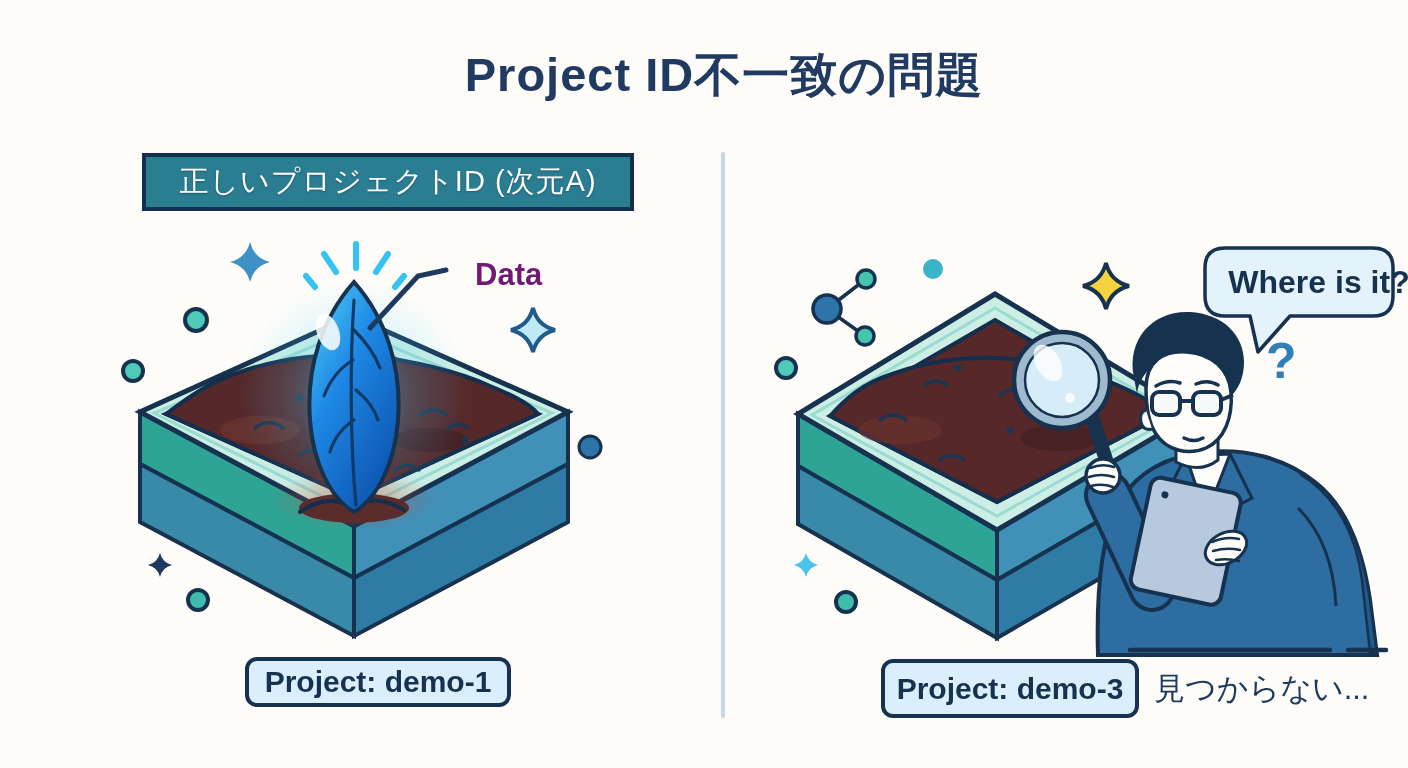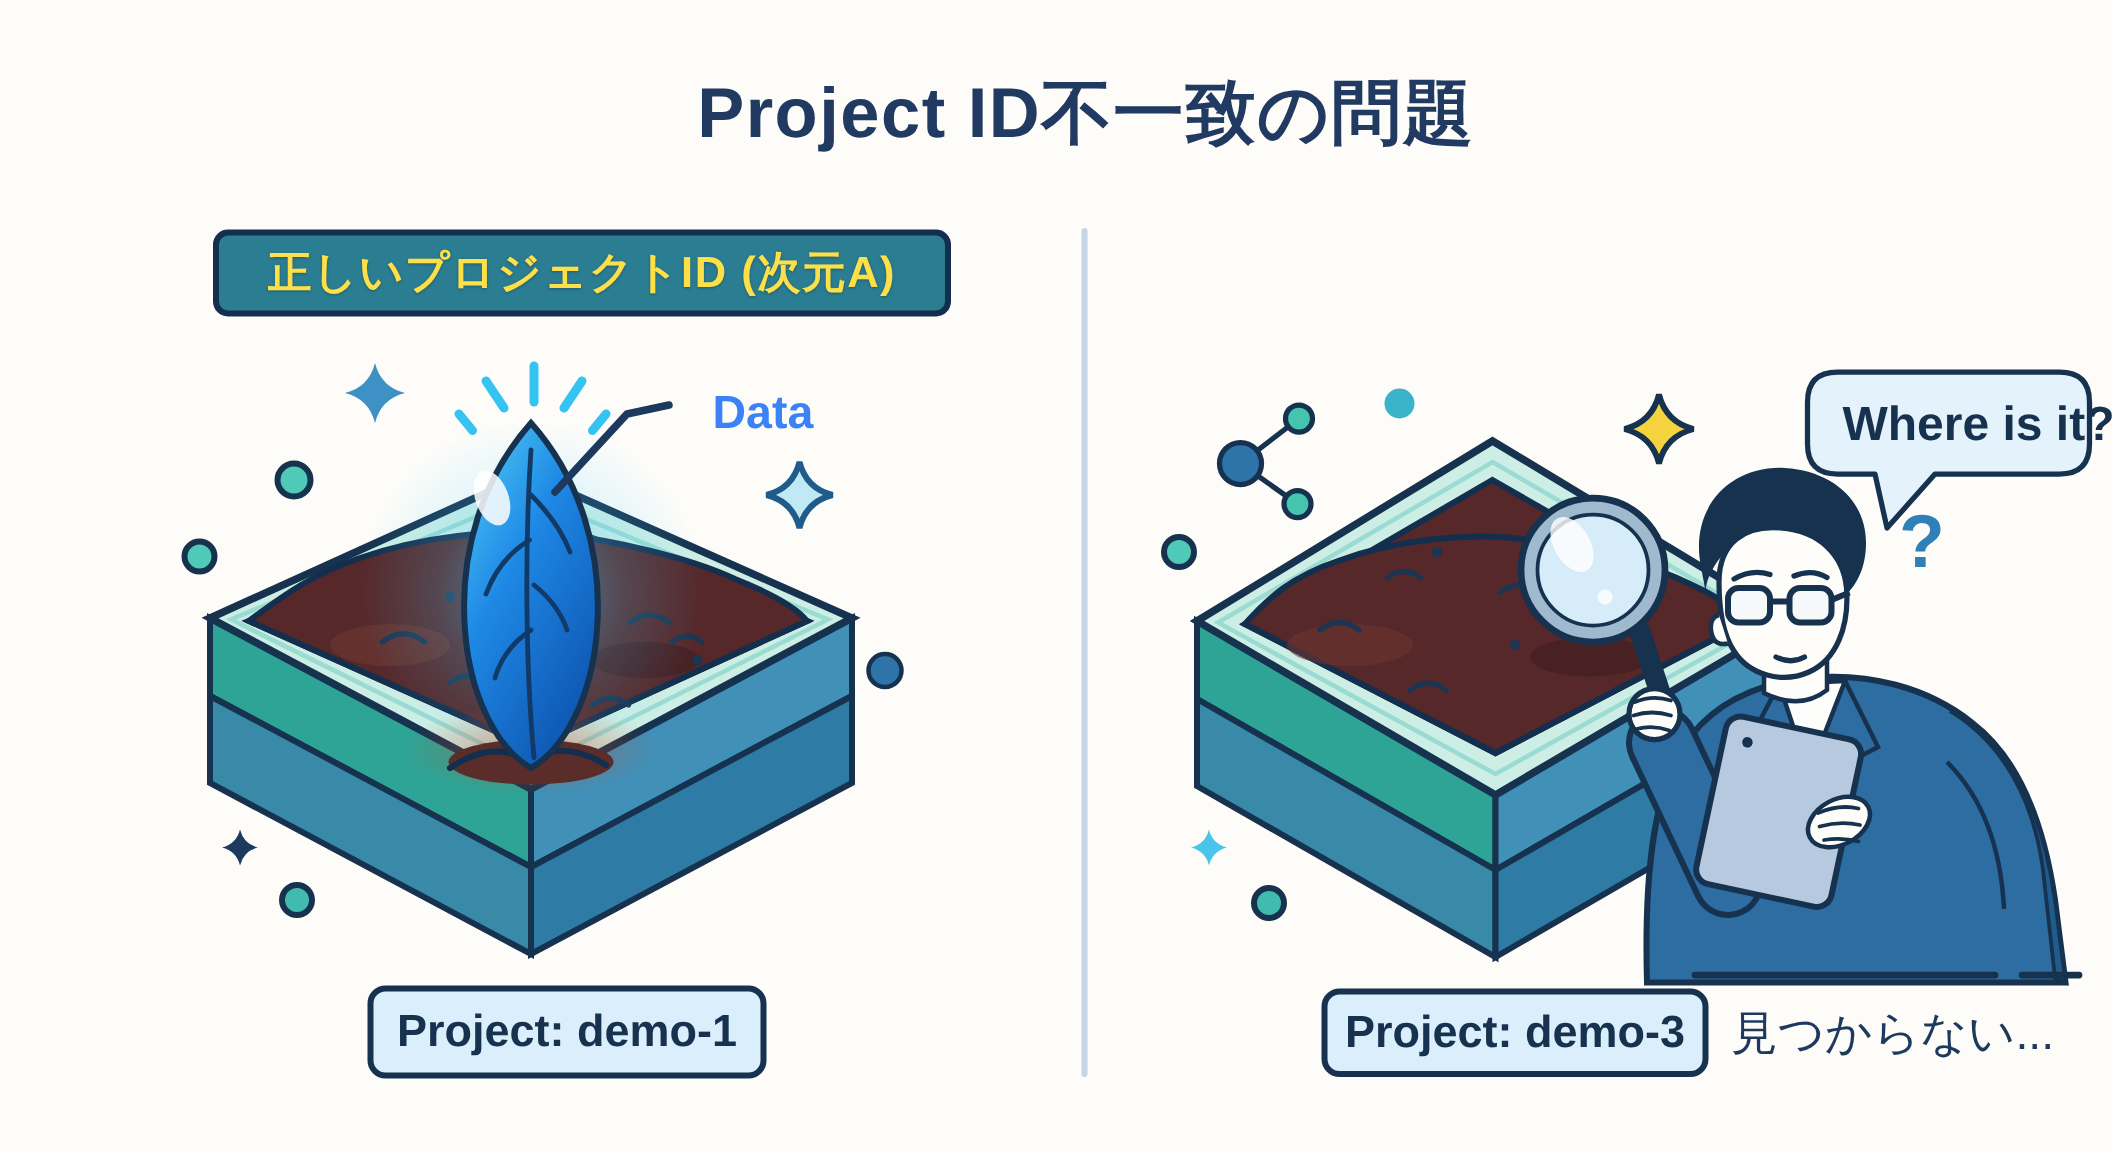--- a/index.html
+++ b/index.html
@@ -13,39 +13,39 @@
   .page-title{
     left:0;top:44px;width:1408px;text-align:center;
     font-size:47px;font-weight:bold;color:#203a61;letter-spacing:1px;
   }
   .divider{
     left:701px;top:152px;width:4px;height:566px;
     background:#c6d6e4;border-radius:2px;
   }
   .header-banner{
     display:flex;align-items:center;justify-content:center;
-    border:4px solid #142e4d;border-radius:10px;
-    color:#fde047;font-weight:bold;font-size:29px;letter-spacing:1px;
+    border:4px solid #142e4d;border-radius:0;
+    color:#ffffff;font-weight:normal;font-size:29px;letter-spacing:1px;
     box-sizing:border-box;text-shadow:0 1px 2px rgba(10,30,50,.35);
   }
   .header-left{left:122px;top:153px;width:492px;height:58px;background:#2b7d92;}
   .header-right{left:799px;top:153px;width:514px;height:58px;background:#205d8c;}
   .project-box{
     display:flex;align-items:center;justify-content:center;
     background:#dbeefb;border:4px solid #16324f;border-radius:12px;
     color:#16324f;font-weight:bold;font-size:30px;box-sizing:border-box;
   }
-  .project-left{left:225px;top:657px;width:266px;height:62px;}
+  .project-left{left:225px;top:657px;width:266px;height:50px;}
   .project-right{left:861px;top:659px;width:258px;height:59px;}
   .not-found{
     left:1134px;top:668px;width:266px;
     font-size:31px;font-weight:normal;color:#1d3a5e;
   }
   .data-label{
-    left:455px;top:257px;font-size:31px;font-weight:bold;color:#3b82f6;
+    left:455px;top:257px;font-size:31px;font-weight:bold;color:#701a75;
   }
   .speech-text{
     left:1205px;top:248px;width:188px;height:68px;
     display:flex;align-items:center;justify-content:center;
     font-size:32px;font-weight:bold;color:#16324f;
   }
   .question-mark{
     left:1246px;top:332px;font-size:50px;font-weight:bold;color:#2f80b8;
   }
   svg{position:absolute;left:0;top:0;}

